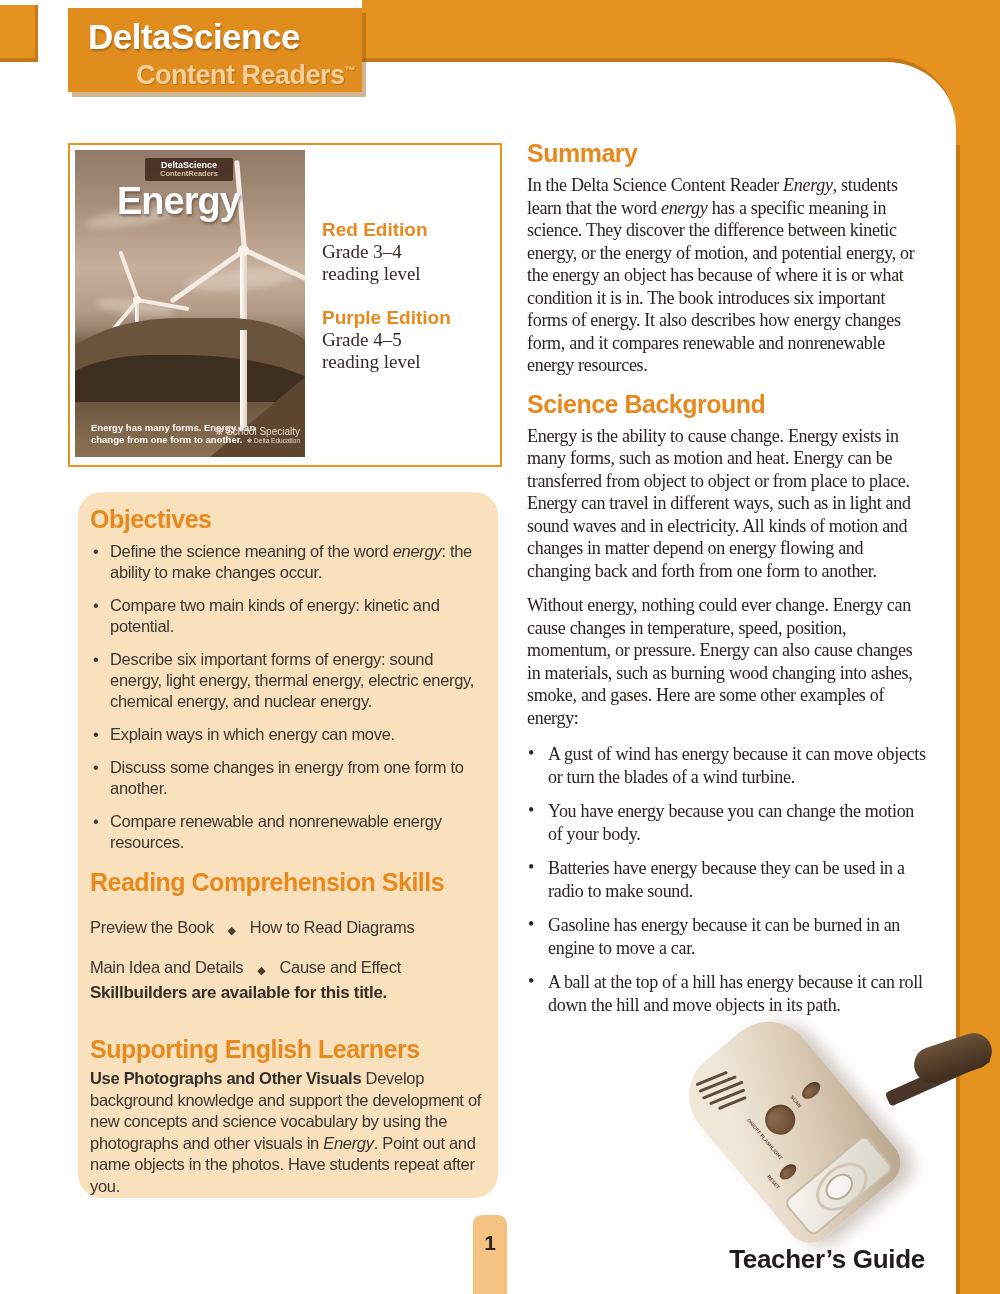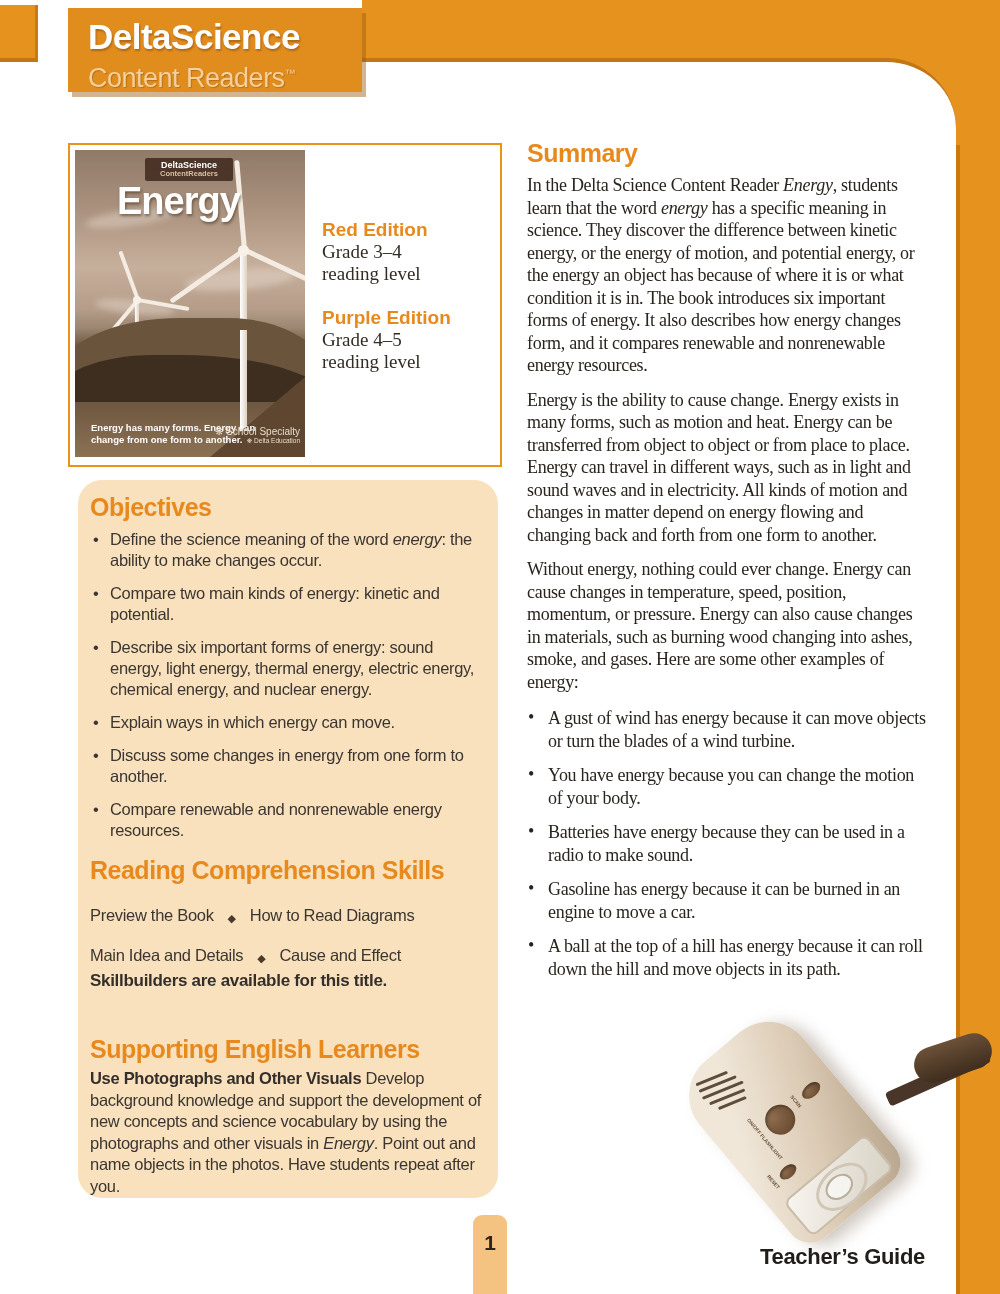--- a/index.html
+++ b/index.html
@@ -13,22 +13,22 @@
         border-top:4px solid #C17715;border-top-right-radius:70px;}
   .right-bar{position:absolute;right:0;top:0;bottom:0;width:40px;background:#E5921F;
         border-left:4px solid #C8790F;}
   .corner-top-cover{position:absolute;right:0;top:0;width:44px;height:145px;background:#E5921F;}
   .left-tab{position:absolute;left:0;top:5px;width:35px;height:53px;background:#E5921F;
         border-bottom:4px solid #C17715;border-right:3px solid #C87A16;}
   .logo-box{position:absolute;left:68px;top:8px;width:294px;height:84px;background:#E18D1E;
         box-shadow:4px 5px 0 rgba(150,90,15,.45);padding:10px 0 0 20px;box-sizing:border-box;z-index:3;}
   .brand1{font-size:35px;font-weight:bold;color:#ffffff;line-height:37px;letter-spacing:-0.5px;
         text-shadow:1px 2px 2px rgba(90,50,10,.4);}
-  .brand2{font-size:27px;font-weight:normal;color:#F6CF9B;line-height:37px;letter-spacing:-0.5px;
-        text-shadow:1px 1px 1px rgba(90,50,10,.3);}
+  .brand2{font-size:27px;font-weight:bold;color:#F6CF9B;line-height:30px;letter-spacing:-0.5px;
+        text-shadow:1px 1px 1px rgba(90,50,10,.3);margin-left:48px;}
   .brand2 sup{font-size:11px;}
   
   .cover-frame{position:absolute;left:68px;top:143px;width:434px;height:324px;background:#fff;
         border:2px solid #E8941A;box-sizing:border-box;}
   .photo{position:absolute;left:75px;top:150px;width:230px;height:307px;overflow:hidden;
         background:linear-gradient(180deg,#8f7a68 0%,#a8907c 18%,#c6af9b 38%,#b49c88 52%,#9b8672 58%,#6d573f 64%,#4a3827 76%,#5c4633 88%,#7b6248 100%);}
   .cloud{position:absolute;background:rgba(245,235,225,.35);border-radius:50%;filter:blur(3px);}
   .badge{position:absolute;left:70px;top:8px;width:88px;height:23px;background:rgba(62,40,28,.85);
         border-radius:2px;text-align:center;padding-top:2px;box-sizing:border-box;}
   .badge-l1{font-size:9px;font-weight:bold;color:#ffffff;line-height:10px;}
@@ -52,21 +52,21 @@
   .publisher{position:absolute;right:5px;bottom:12px;text-align:right;color:#E8DCCB;}
   .pub1{font-size:10px;font-weight:normal;margin-top:37px;}
   .pub2{font-size:6.5px;}
   .editions{position:absolute;left:322px;top:218px;width:170px;}
   .ed-name{font-size:19px;font-weight:bold;color:#E8891D;line-height:23px;}
   .ed-grade,.ed-level{font-family:"Liberation Serif",serif;font-size:19px;color:#332C25;line-height:22px;}
   .ed-block{margin-bottom:21px;}
   
   .cream{position:absolute;left:78px;width:420px;background:#F9E1BE;border-radius:24px;
         box-sizing:border-box;padding:12px 10px 0 12px;}
-  .box-objectives{top:480px;height:624px;}
+  .box-objectives{top:492px;height:624px;}
   .box-sel{top:1022px;height:176px;}
   .h-orange{font-size:25px;font-weight:bold;color:#E8891D;letter-spacing:-0.5px;line-height:30px;}
   ul.obj{list-style:none;margin:7px 0 0 0;padding:0;}
   ul.obj li{position:relative;padding-left:20px;margin-bottom:12px;font-size:16.5px;
         letter-spacing:-0.3px;color:#3B3631;line-height:21px;}
   ul.obj li::before{content:"\2022";position:absolute;left:3px;top:0;color:#3B3631;}
   .skills-row{display:flex;align-items:flex-end;margin-top:21px;font-size:16.5px;letter-spacing:-0.3px;
         color:#3B3631;}
   .diamond{font-size:11px;color:#4A3A2A;margin:0 14px;}
   .skills-note{margin-top:6px;font-size:17px;font-weight:bold;color:#352F2A;letter-spacing:-0.3px;}
@@ -100,21 +100,21 @@
   .lens{position:absolute;left:14px;top:158px;width:107px;height:46px;border-radius:8px;
         background:linear-gradient(135deg,#f8f5ef,#d8d2c6);border:2px solid #c9bda9;box-sizing:border-box;}
   .lens-ring{position:absolute;left:24px;top:4px;width:52px;height:34px;border:3px solid #cfc6b6;
         border-radius:50%;}
   .lens-ring2{position:absolute;left:36px;top:11px;width:26px;height:19px;border:2px solid #b8ad99;
         border-radius:50%;background:rgba(255,255,255,.6);}
   
   .page-tab{position:absolute;left:473px;bottom:0;width:34px;height:79px;background:#F5C381;
         border-radius:9px 9px 0 0;text-align:center;padding-top:16px;box-sizing:border-box;}
   .page-num{font-size:21px;font-weight:bold;color:#2B2520;}
-  .doc-label{position:absolute;right:75px;top:1244px;font-size:22px;font-weight:bold;color:#211D1A;
+  .doc-label{position:absolute;right:75px;top:1244px;font-size:26px;font-weight:bold;color:#211D1A;
         letter-spacing:-0.3px;}
 </style>
 </head>
 <body>
 
 <div class="page">
 
   <div class="right-bar"></div>
   <div class="corner-top-cover"></div>
   <div class="band"></div>
@@ -207,20 +207,21 @@
     <div class="sel-body">
       <span class="sel-lead">Use Photographs and Other Visuals</span><span>  Develop background knowledge and support the development of new concepts and science vocabulary by using the photographs and other visuals in </span><em>Energy</em><span>. Point out and name objects in the photos. Have students repeat after you.</span>
     </div>
   </div>
 
   <div class="right-col">
     <div class="h-orange">Summary</div>
     <div class="serif">
       <p><span>In the Delta Science Content Reader </span><em>Energy</em><span>, students learn that the word </span><em>energy</em><span> has a specific meaning in science. They discover the difference between kinetic energy, or the energy of motion, and potential energy, or the energy an object has because of where it is or what condition it is in. The book introduces six important forms of energy. It also describes how energy changes form, and it compares renewable and nonrenewable energy resources.</span></p>
     </div>
+    <div class="h-orange sci-head">Science Background</div>
     <div class="serif">
       <p>Energy is the ability to cause change. Energy exists in many forms, such as motion and heat. Energy can be transferred from object to object or from place to place. Energy can travel in different ways, such as in light and sound waves and in electricity. All kinds of motion and changes in matter depend on energy flowing and changing back and forth from one form to another.</p>
       <p>Without energy, nothing could ever change. Energy can cause changes in temperature, speed, position, momentum, or pressure. Energy can also cause changes in materials, such as burning wood changing into ashes, smoke, and gases. Here are some other examples of energy:</p>
     </div>
     <ul class="sci">
       <li>A gust of wind has energy because it can move objects or turn the blades of a wind turbine.</li>
       <li>You have energy because you can change the motion of your body.</li>
       <li>Batteries have energy because they can be used in a radio to make sound.</li>
       <li>Gasoline has energy because it can be burned in an engine to move a car.</li>
       <li>A ball at the top of a hill has energy because it can roll down the hill and move objects in its path.</li>

